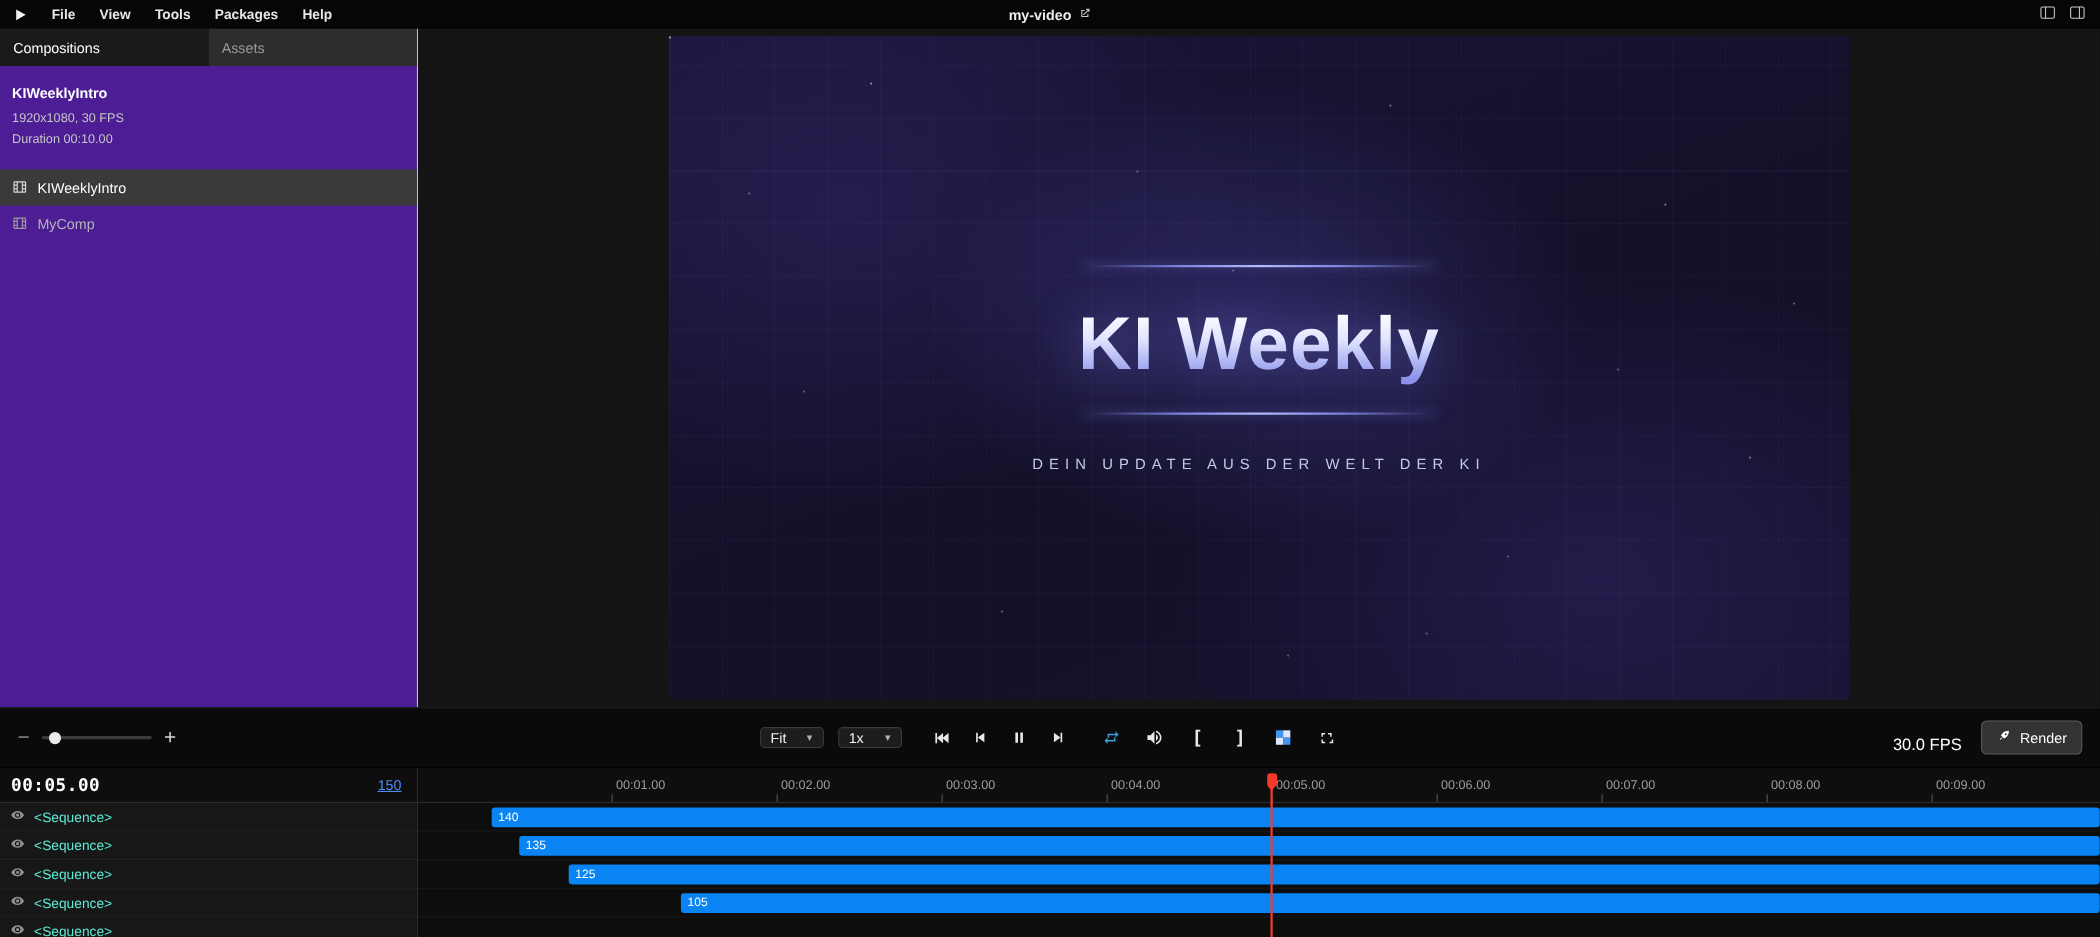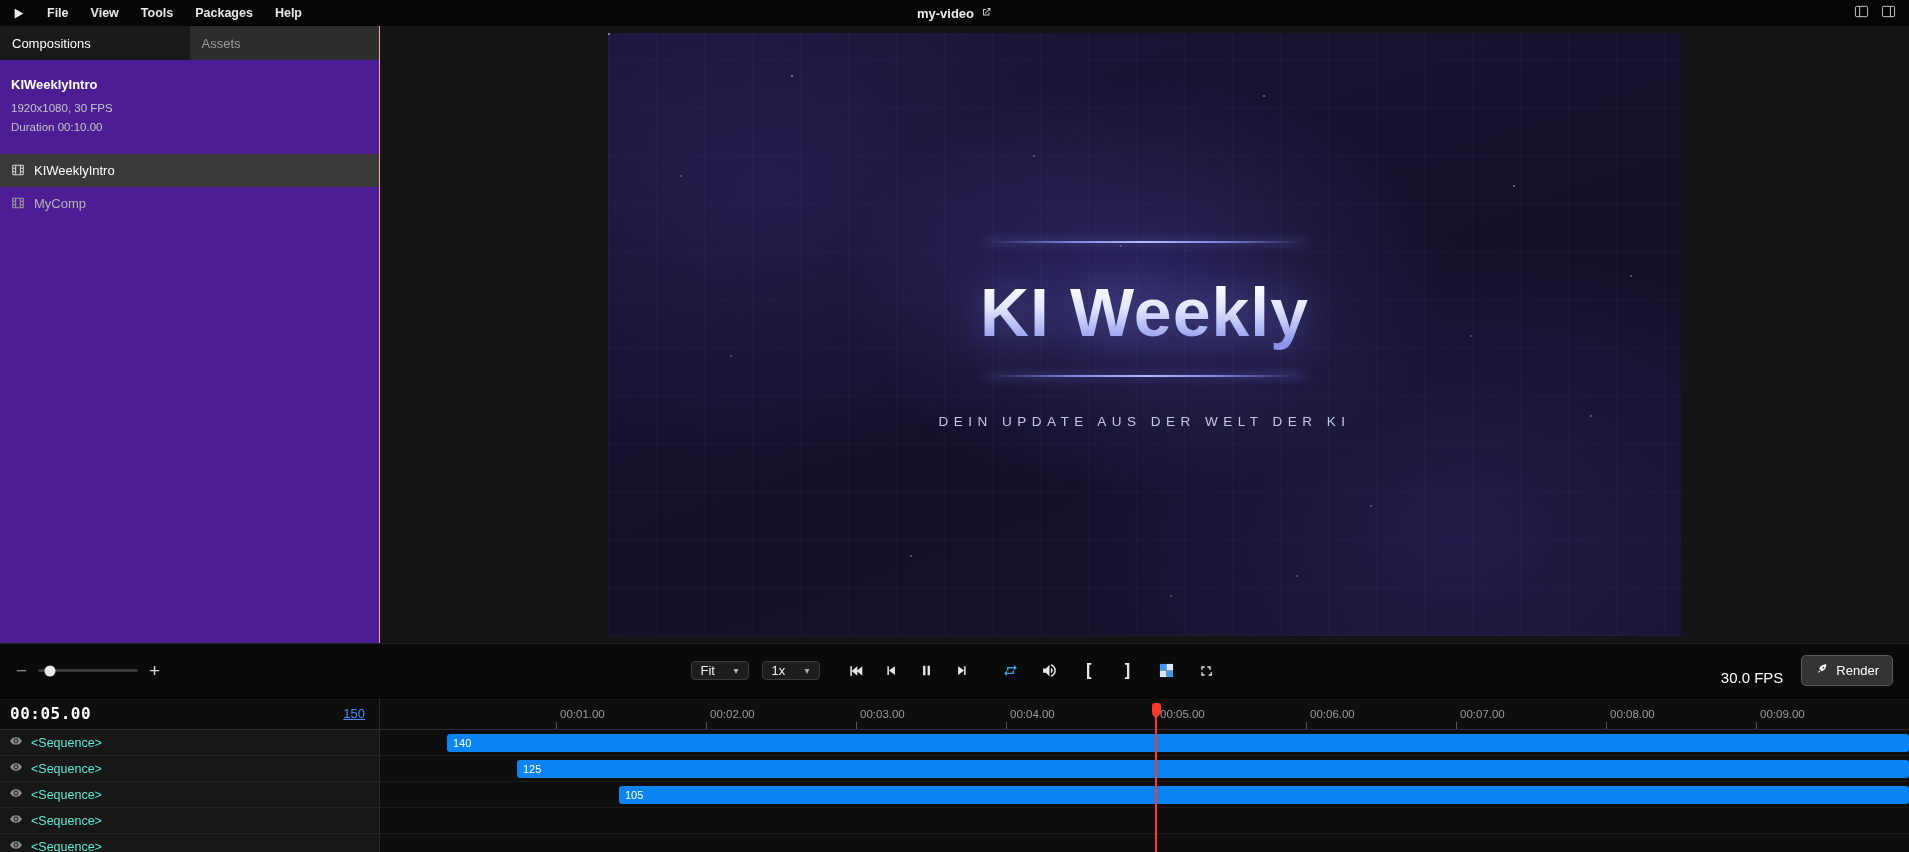--- a/index.html
+++ b/index.html
@@ -410,20 +410,25 @@
             <span>&lt;Sequence&gt;</span>
           </div>
         </div>
       <div class="tl-lanes">
           <div class="lane-row">
             <div class="bar" style="left: 67px;">
               <span class="bar-label">140</span>
             </div>
           </div>
           <div class="lane-row">
+            <div class="bar" style="left: 92px;">
+              <span class="bar-label">135</span>
+            </div>
+          </div>
+          <div class="lane-row">
             <div class="bar" style="left: 137px;">
               <span class="bar-label">125</span>
             </div>
           </div>
           <div class="lane-row">
             <div class="bar" style="left: 239px; text-align: right;">
               <span class="bar-label">105</span>
             </div>
           </div>
           <div class="lane-row"></div>

